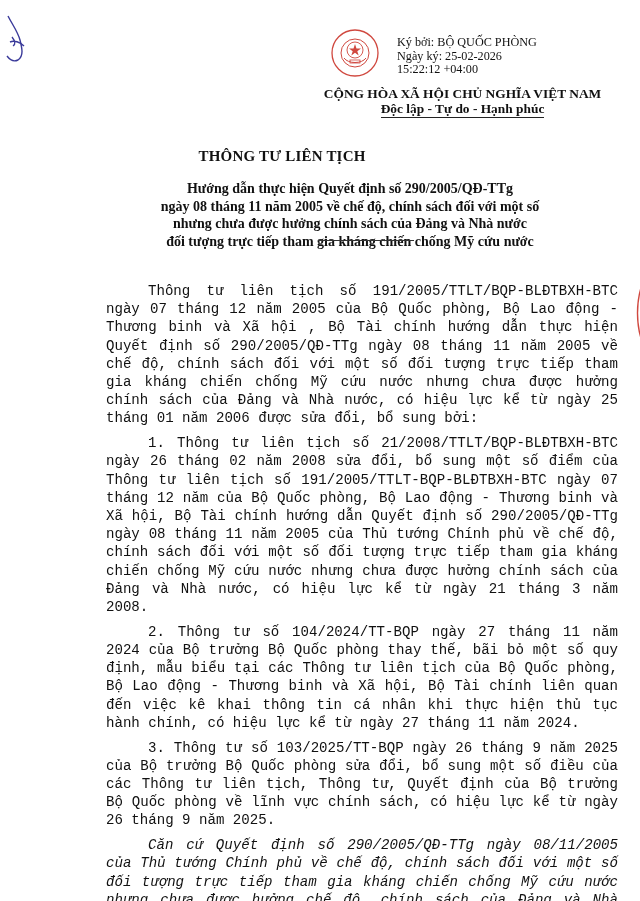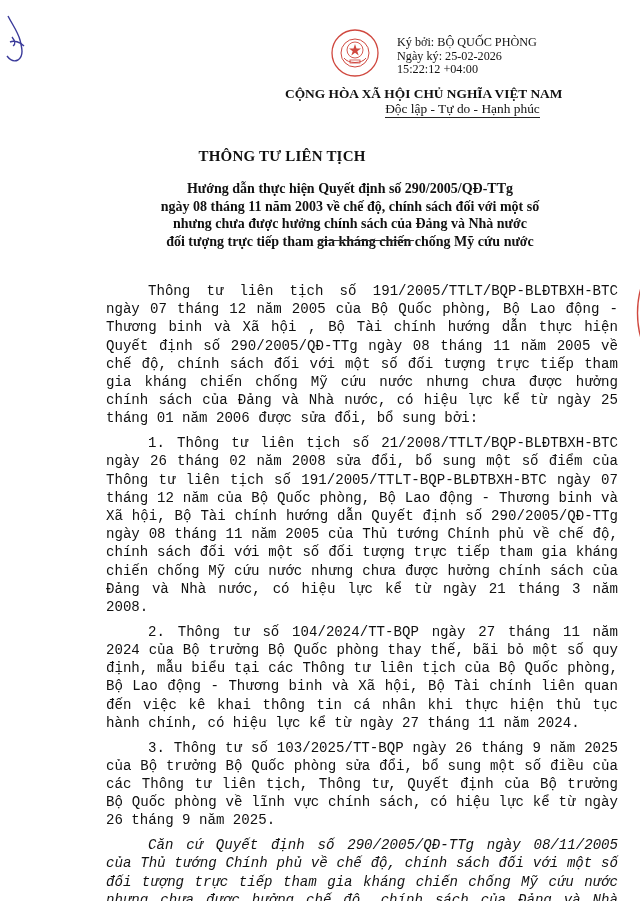--- a/index.html
+++ b/index.html
@@ -5,22 +5,22 @@
   html, body { margin:0; padding:0; }
   body {
     width:640px; height:901px; background:#ffffff; position:relative; overflow:hidden;
     font-family:"Liberation Serif", "DejaVu Serif", serif; color:#111;
   }
   .page { position:absolute; inset:0; }
   .signature-mark { position:absolute; left:4px; left:4px; top:10px; width:30px; height:55px; }
   .stamp-emblem { position:absolute; left:330px; top:28px; width:50px; height:50px; }
   .stamp-edge { position:absolute; right:-30px; top:258px; width:50px; height:110px; }
   .sign-info { position:absolute; left:397px; top:36px; font-size:12.2px; line-height:13.5px; }
-  .nation { position:absolute; left:285px; top:85px; width:355px; font-weight:bold; font-size:13.4px; line-height:17px; }
-  .motto { position:absolute; left:285px; top:101px; width:355px; text-align:center; font-weight:normal; font-size:13.4px; line-height:16px; }
+  .nation { position:absolute; left:285px; top:85px; width:355px; text-align:center; font-weight:bold; font-size:13.4px; line-height:17px; }
+  .motto { position:absolute; left:285px; top:101px; width:355px; text-align:center; font-weight:bold; font-size:13.4px; line-height:16px; }
   .motto span { border-bottom:1px solid #222; padding-bottom:1px; }
   .doc-type { position:absolute; left:0; top:148px; width:564px; text-align:center; font-weight:bold; font-size:15px; letter-spacing:0.2px; }
   .doc-title { position:absolute; left:100px; top:180px; width:500px; text-align:center; font-weight:bold; font-size:14px; line-height:17.6px; }
   .title-rule { position:absolute; left:318px; top:240px; width:96px; height:0; border-top:1px solid #333; }
   .body { position:absolute; left:106px; top:282px; width:512px; font-size:14.1px; line-height:18.2px; text-align:justify;font-family:Liberation Mono, monospace; }
   .body p { margin:0 0 6.6px 0; text-indent:42px; }
   .body p.italic { font-style:italic; }
 </style>
 </head>
 <body>
@@ -53,21 +53,21 @@
     <div>15:22:12 +04:00</div>
   </div>
 
   <div class="nation">CỘNG HÒA XÃ HỘI CHỦ NGHĨA VIỆT NAM</div>
   <div class="motto"><span>Độc lập - Tự do - Hạnh phúc</span></div>
 
   <div class="doc-type">THÔNG TƯ LIÊN TỊCH</div>
 
   <div class="doc-title">
     <div>Hướng dẫn thực hiện Quyết định số 290/2005/QĐ-TTg</div>
-    <div>ngày 08 tháng 11 năm 2003 về chế độ, chính sách đối với một số</div>
+    <div>ngày 08 tháng 11 năm 2005 về chế độ, chính sách đối với một số</div>
     <div>nhưng chưa được hưởng chính sách của Đảng và Nhà nước</div>
     <div>đối tượng trực tiếp tham gia kháng chiến chống Mỹ cứu nước</div>
   </div>
   <div class="title-rule"></div>
 
   <div class="body">
     <p>Thông tư liên tịch số 191/2005/TTLT/BQP-BLĐTBXH-BTC ngày 07 tháng 12 năm 2005 của Bộ Quốc phòng, Bộ Lao động - Thương binh và Xã hội , Bộ Tài chính hướng dẫn thực hiện Quyết định số 290/2005/QĐ-TTg ngày 08 tháng 11 năm 2005 về chế độ, chính sách đối với một số đối tượng trực tiếp tham gia kháng chiến chống Mỹ cứu nước  nhưng chưa được hưởng chính sách của Đảng và Nhà nước, có hiệu lực kể từ ngày 25 tháng 01 năm 2006 được sửa đổi, bổ sung bởi:</p>
     <p>1. Thông tư liên tịch số 21/2008/TTLT/BQP-BLĐTBXH-BTC ngày 26 tháng 02 năm 2008 sửa đổi, bổ sung một số điểm của Thông tư liên tịch số 191/2005/TTLT-BQP-BLĐTBXH-BTC ngày 07 tháng 12 năm của Bộ Quốc phòng, Bộ Lao động - Thương binh và Xã hội, Bộ Tài chính hướng dẫn Quyết định số 290/2005/QĐ-TTg ngày 08 tháng 11 năm 2005 của Thủ tướng Chính phủ về chế độ, chính sách đối với một số đối tượng trực tiếp tham gia kháng chiến chống Mỹ cứu nước nhưng chưa được hưởng chính sách của Đảng và Nhà nước, có hiệu lực kể từ ngày 21 tháng 3 năm 2008.</p>
     <p>2. Thông tư số 104/2024/TT-BQP ngày 27 tháng 11 năm 2024 của Bộ trưởng Bộ Quốc phòng thay thế, bãi bỏ một số quy định, mẫu biểu tại các Thông tư liên tịch của Bộ Quốc phòng, Bộ Lao động - Thương binh và Xã hội, Bộ Tài chính liên quan đến việc kê khai thông tin cá nhân khi thực hiện thủ tục hành chính, có hiệu lực kể từ ngày 27 tháng 11 năm 2024.</p>
     <p>3. Thông tư số 103/2025/TT-BQP ngày 26 tháng 9 năm 2025 của Bộ trưởng Bộ Quốc phòng sửa đổi, bổ sung một số điều của các Thông tư liên tịch, Thông tư, Quyết định của Bộ trưởng Bộ Quốc phòng về lĩnh vực chính sách, có hiệu lực kể từ ngày 26 tháng 9 năm 2025.</p>

